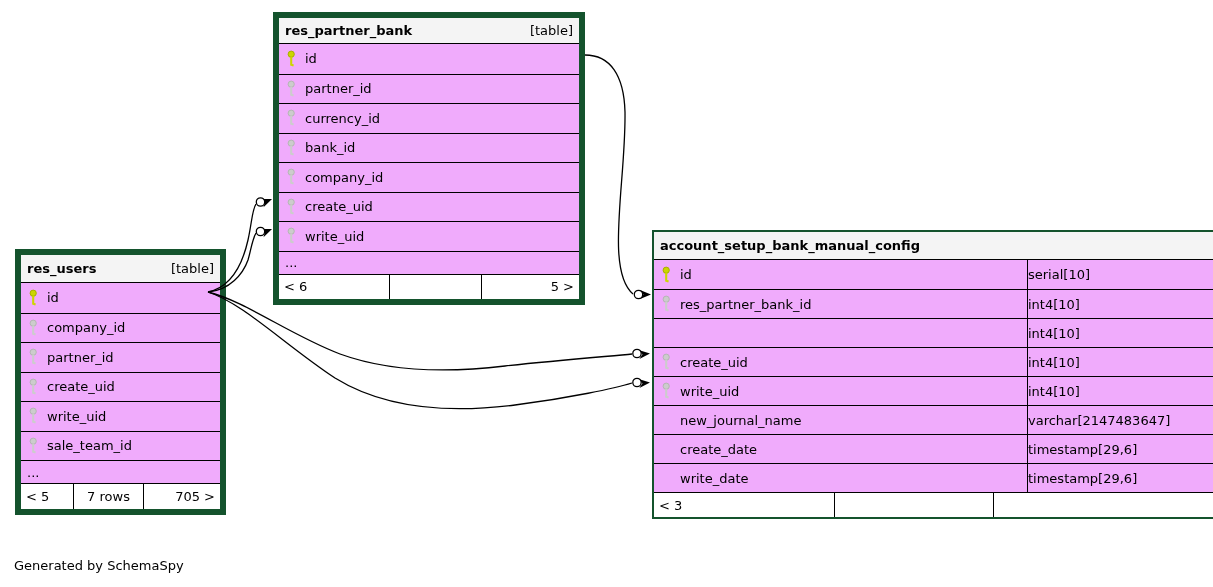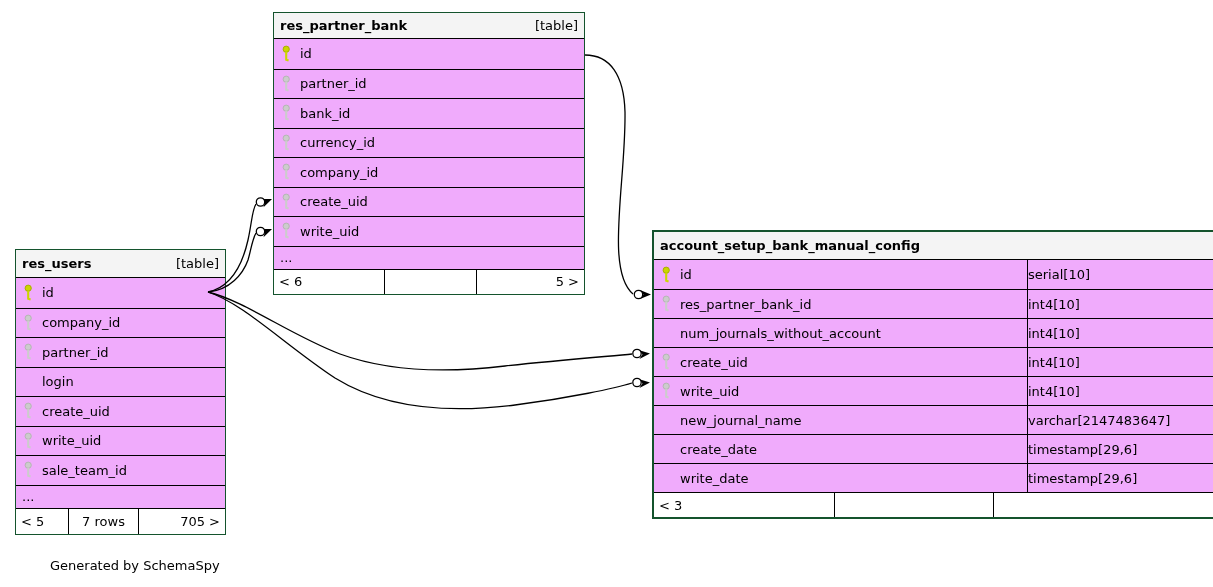--- a/index.html
+++ b/index.html
@@ -1,19 +1,19 @@
 <!DOCTYPE html>
 <html><head>
 <meta charset="utf-8">
 <style>
   html,body{margin:0;padding:0;background:#fff;}
   .canvas{position:relative;width:1213px;height:587px;background:#ffffff;overflow:hidden;
           font-family:"DejaVu Sans","Liberation Sans",sans-serif;color:#000;}
   #connector-layer{position:absolute;left:0;top:0;width:1213px;height:587px;pointer-events:none;z-index:5;}
-  .table{position:absolute;background:#fff;border:1px solid #14532d;box-sizing:border-box;z-index:2;}
+  .table{position:absolute;background:#fff;border:6px solid #14532d;box-sizing:border-box;z-index:2;}
   #t2{border-width:2px;}
   .thead{display:flex;justify-content:space-between;align-items:center;background:#f4f4f4;
          border-bottom:1px solid #000;padding:0 6px;font-size:13px;box-sizing:border-box;}
   #t0 .thead{height:26px;}
   #t1 .thead{height:28px;}
   #t2 .thead{height:28px;}
   .title{font-weight:bold;}
   .badge{font-weight:normal;}
   .row{position:relative;height:29.5px;display:flex;align-items:center;font-size:13px;
        padding-left:26px;box-sizing:border-box;background:#f0abfc;}
@@ -28,21 +28,21 @@
   .fl{display:flex;align-items:center;padding-left:5px;box-sizing:border-box;}
   .fc{display:flex;align-items:center;justify-content:center;border-left:1px solid #000;
       border-right:1px solid #000;box-sizing:border-box;}
   .fr{flex:1;display:flex;align-items:center;justify-content:flex-end;padding-right:5px;box-sizing:border-box;}
   #t0{left:273px;top:12px;width:312px;}
   #t1{left:15px;top:249px;width:211px;}
   #t2{left:652px;top:230px;width:656px;}
   #t0 .fl{width:110px;} #t0 .fc{width:93px;}
   #t1 .fl{width:52px;}  #t1 .fc{width:71px;text-align:right;}
   #t2 .fl{width:180px;} #t2 .fc{width:160px;}
-  .credit{position:absolute;left:14px;top:558px;font-size:13px;z-index:2;margin-left:36px;}
+  .credit{position:absolute;left:14px;top:558px;font-size:13px;z-index:2;}
 </style>
 </head>
 <body>
 
 <div class="canvas">
 
   <svg id="connector-layer" width="1213" height="587" viewBox="0 0 1213 587" xmlns="http://www.w3.org/2000/svg">
       <path d="M 585 55 C 610 55 624 75 625 112 C 626 182 605 270 633 294" fill="none" stroke="#000000" stroke-width="1.3"></path>
       <polygon points="651.0,294.5 640.0,290.0 643.5,294.5 640.0,299.0" fill="#000000"></polygon>
       <circle cx="638.5" cy="294.5" r="4.2" fill="#ffffff" stroke="#000000" stroke-width="1.3"></circle>
@@ -78,28 +78,28 @@
               <circle cx="5.2" cy="4.2" r="3.1" fill="#cccccc" stroke="#b5b5b5" stroke-width="1"></circle>
               <path d="M5.2 7 L5.2 14.8 L7.6 15.6" fill="none" stroke="#cccccc" stroke-width="2.1"></path>
             </svg></span>
           <span>partner_id</span>
         </div>
         <div class="row">
           <span class="keyicon"><svg width="11" height="18" viewBox="0 0 11 18">
               <circle cx="5.2" cy="4.2" r="3.1" fill="#cccccc" stroke="#b5b5b5" stroke-width="1"></circle>
               <path d="M5.2 7 L5.2 14.8 L7.6 15.6" fill="none" stroke="#cccccc" stroke-width="2.1"></path>
             </svg></span>
+          <span>currency_id</span>
+        </div>
+        <div class="row">
+          <span class="keyicon"><svg width="11" height="18" viewBox="0 0 11 18">
+              <circle cx="5.2" cy="4.2" r="3.1" fill="#cccccc" stroke="#b5b5b5" stroke-width="1"></circle>
+              <path d="M5.2 7 L5.2 14.8 L7.6 15.6" fill="none" stroke="#cccccc" stroke-width="2.1"></path>
+            </svg></span>
           <span>bank_id</span>
-        </div>
-        <div class="row">
-          <span class="keyicon"><svg width="11" height="18" viewBox="0 0 11 18">
-              <circle cx="5.2" cy="4.2" r="3.1" fill="#cccccc" stroke="#b5b5b5" stroke-width="1"></circle>
-              <path d="M5.2 7 L5.2 14.8 L7.6 15.6" fill="none" stroke="#cccccc" stroke-width="2.1"></path>
-            </svg></span>
-          <span>currency_id</span>
         </div>
         <div class="row">
           <span class="keyicon"><svg width="11" height="18" viewBox="0 0 11 18">
               <circle cx="5.2" cy="4.2" r="3.1" fill="#cccccc" stroke="#b5b5b5" stroke-width="1"></circle>
               <path d="M5.2 7 L5.2 14.8 L7.6 15.6" fill="none" stroke="#cccccc" stroke-width="2.1"></path>
             </svg></span>
           <span>company_id</span>
         </div>
         <div class="row">
           <span class="keyicon"><svg width="11" height="18" viewBox="0 0 11 18">
@@ -145,23 +145,20 @@
           <span>company_id</span>
         </div>
         <div class="row">
           <span class="keyicon"><svg width="11" height="18" viewBox="0 0 11 18">
               <circle cx="5.2" cy="4.2" r="3.1" fill="#cccccc" stroke="#b5b5b5" stroke-width="1"></circle>
               <path d="M5.2 7 L5.2 14.8 L7.6 15.6" fill="none" stroke="#cccccc" stroke-width="2.1"></path>
             </svg></span>
           <span>partner_id</span>
         </div>
         <div class="row">
-          <span>login</span>
-        </div>
-        <div class="row">
           <span class="keyicon"><svg width="11" height="18" viewBox="0 0 11 18">
               <circle cx="5.2" cy="4.2" r="3.1" fill="#cccccc" stroke="#b5b5b5" stroke-width="1"></circle>
               <path d="M5.2 7 L5.2 14.8 L7.6 15.6" fill="none" stroke="#cccccc" stroke-width="2.1"></path>
             </svg></span>
           <span>create_uid</span>
         </div>
         <div class="row">
           <span class="keyicon"><svg width="11" height="18" viewBox="0 0 11 18">
               <circle cx="5.2" cy="4.2" r="3.1" fill="#cccccc" stroke="#b5b5b5" stroke-width="1"></circle>
               <path d="M5.2 7 L5.2 14.8 L7.6 15.6" fill="none" stroke="#cccccc" stroke-width="2.1"></path>
@@ -200,21 +197,20 @@
         </div>
         <div class="row">
           <span class="keyicon"><svg width="11" height="18" viewBox="0 0 11 18">
               <circle cx="5.2" cy="4.2" r="3.1" fill="#cccccc" stroke="#b5b5b5" stroke-width="1"></circle>
               <path d="M5.2 7 L5.2 14.8 L7.6 15.6" fill="none" stroke="#cccccc" stroke-width="2.1"></path>
             </svg></span>
           <span>res_partner_bank_id</span>
           <span class="coltype">int4[10]</span>
         </div>
         <div class="row">
-          <span>num_journals_without_account</span>
           <span class="coltype">int4[10]</span>
         </div>
         <div class="row">
           <span class="keyicon"><svg width="11" height="18" viewBox="0 0 11 18">
               <circle cx="5.2" cy="4.2" r="3.1" fill="#cccccc" stroke="#b5b5b5" stroke-width="1"></circle>
               <path d="M5.2 7 L5.2 14.8 L7.6 15.6" fill="none" stroke="#cccccc" stroke-width="2.1"></path>
             </svg></span>
           <span>create_uid</span>
           <span class="coltype">int4[10]</span>
         </div>

